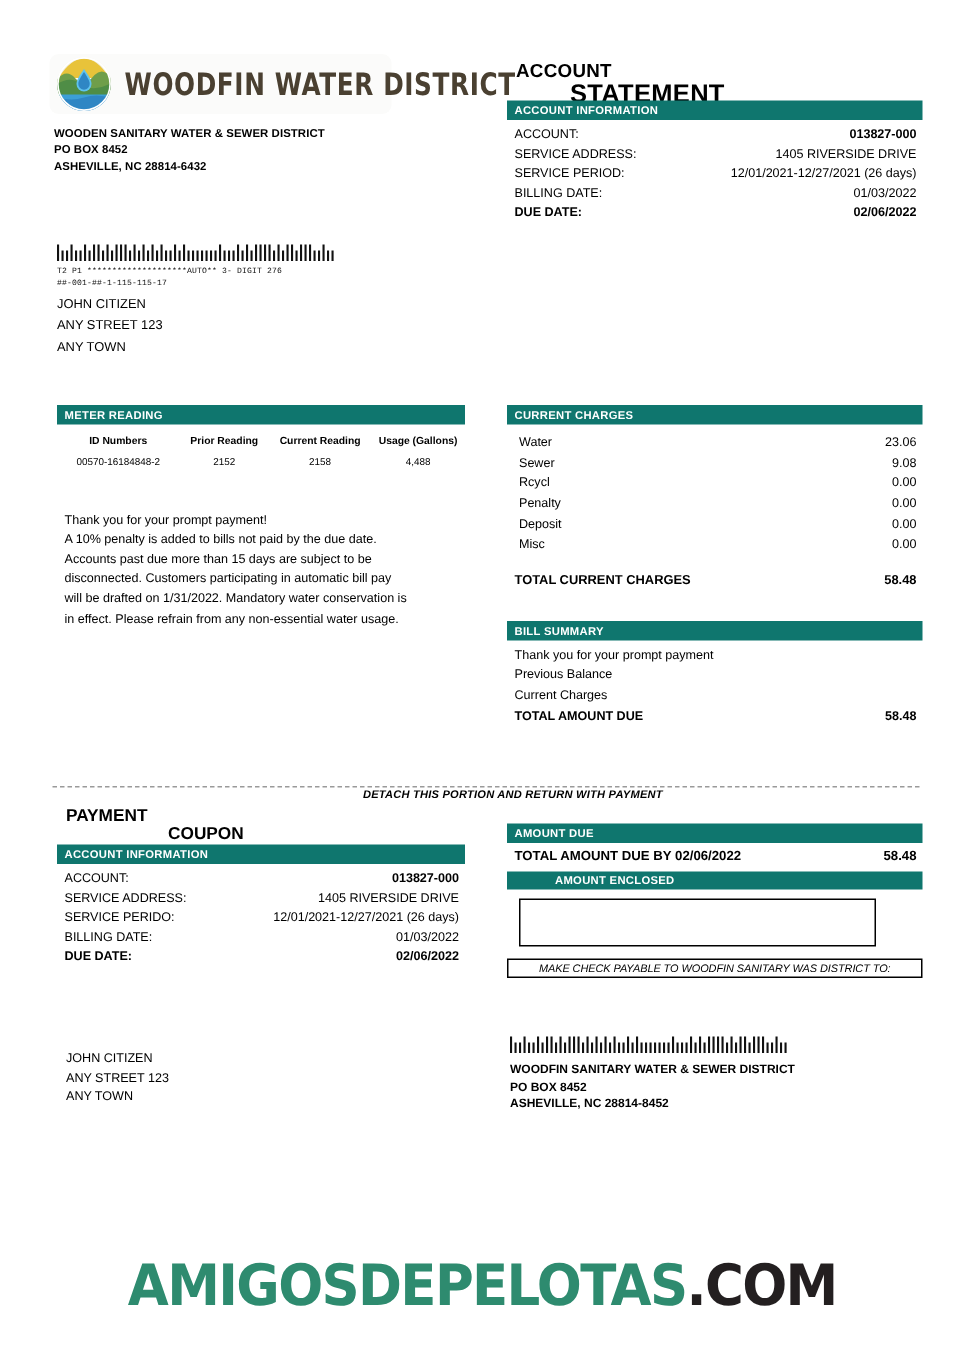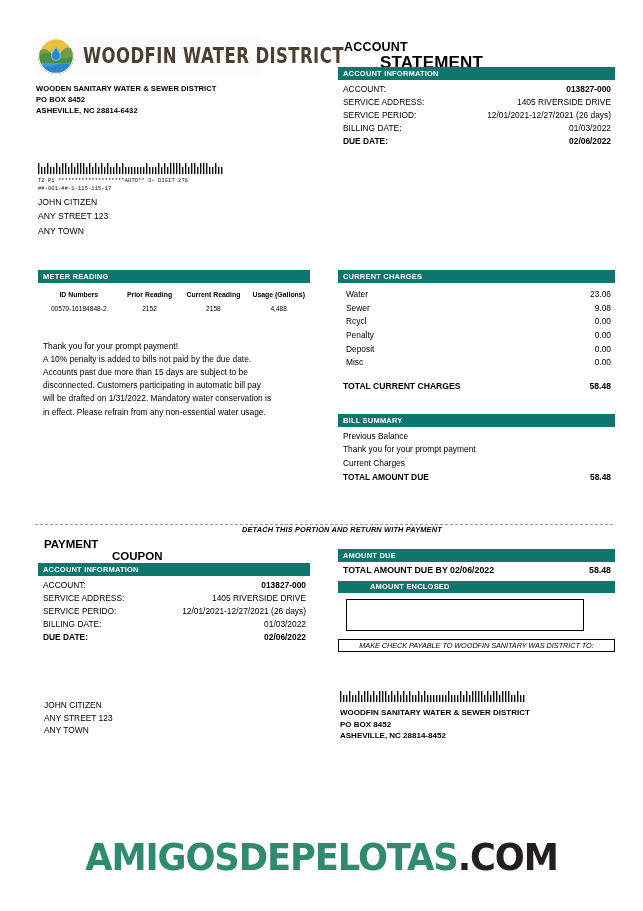--- a/index.html
+++ b/index.html
@@ -398,25 +398,25 @@
         <span class="lbl b">TOTAL CURRENT CHARGES</span>
         <span class="val b">58.48</span>
       </div>
     </div>
   </div>
 
   <div class="blk" id="summary-block">
     <div class="bar">BILL SUMMARY</div>
     <div class="summary-list">
       <div class="row">
+        <span class="lbl">Thank you for your prompt payment</span>
+        <span class="val"></span>
+      </div>
+      <div class="row">
         <span class="lbl">Previous Balance</span>
-        <span class="val"></span>
-      </div>
-      <div class="row">
-        <span class="lbl">Thank you for your prompt payment</span>
         <span class="val"></span>
       </div>
       <div class="row">
         <span class="lbl">Current Charges</span>
         <span class="val"></span>
       </div>
       <div class="row">
         <span class="lbl b">TOTAL AMOUNT DUE</span>
         <span class="val b">58.48</span>
       </div>

